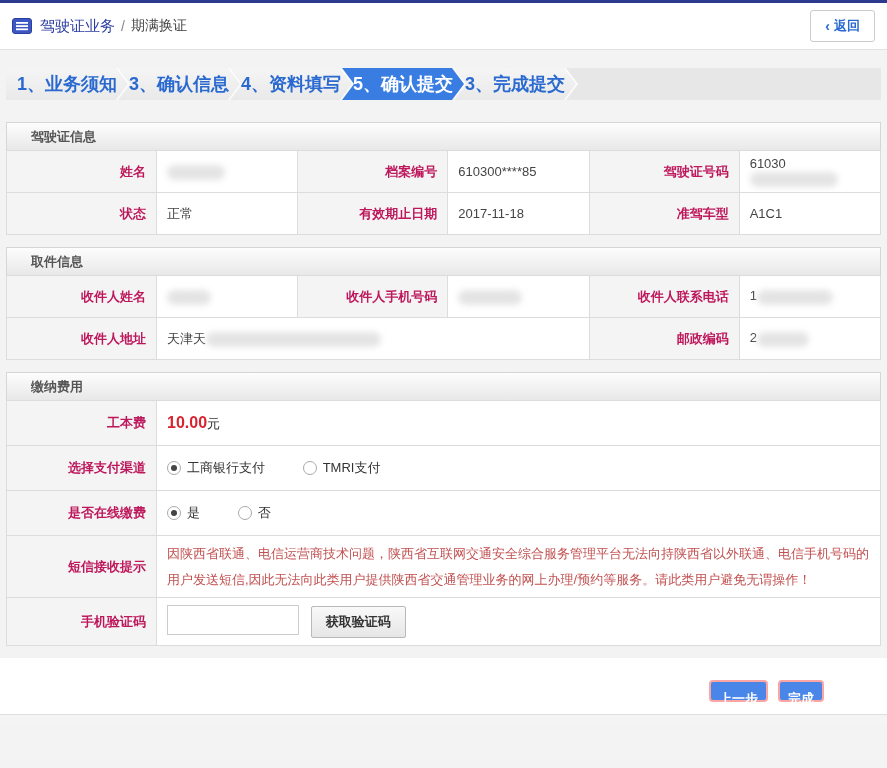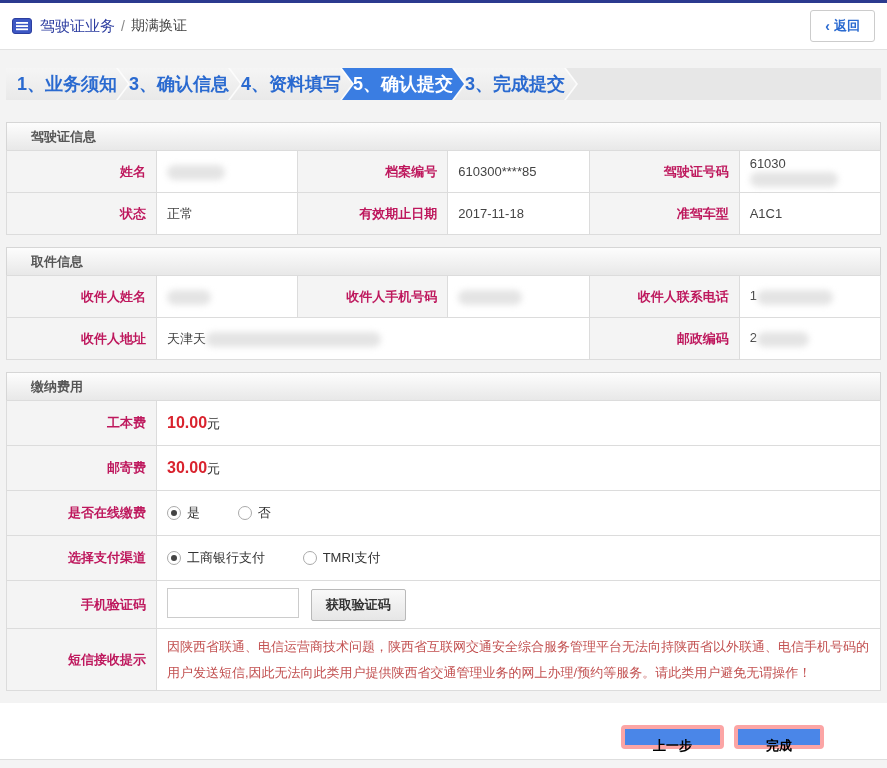--- a/index.html
+++ b/index.html
@@ -44,21 +44,21 @@
   .radio { display:inline-block; width:14px; height:14px; border:1px solid #aaa; border-radius:50%; background:#fff; vertical-align:-3px; margin-right:6px; position:relative; cursor:pointer; }
   .radio.checked::after { content:""; position:absolute; left:3px; top:3px; width:6px; height:6px; border-radius:50%; background:#444; }
   .radio-label { font-size:13px; color:#333; margin-right:34px; cursor:pointer; }
 
   .code-input { width:132px; height:30px; border:1px solid #ccc; background:#fff; font-size:13px; padding:0 6px; }
   .code-btn { height:32px; margin-left:8px; background:linear-gradient(#f9f9f9,#e6e6e6); border:1px solid #b9b9b9; border-radius:2px; font-size:13px; font-weight:bold; color:#333; padding:0 14px; cursor:pointer; vertical-align:middle; }
 
   .sms-text { color:#c25050; font-size:13px; line-height:1.95; }
 
   .actions { margin-top:12px; background:#fff; border-bottom:1px solid #dedede; padding:22px 63px 12px 0; display:flex; justify-content:flex-end; gap:10px; height:57px; }
-  .btn-blue { background:#4a86e8; border:4px solid #fca5a5; border-radius:4px; color:#000000; font-size:13px; font-weight:bold; padding:8px 28px; cursor:pointer; }
+  .btn-blue { background:#4a86e8; border:2px solid #fca5a5; border-radius:4px; color:#ffffff; font-size:13px; font-weight:bold; padding:8px 8px; cursor:pointer; }
 
   .footer-strip { height:11px; background:#f4f4f4; }
 </style>
 </head>
 <body>
 
 <div class="page">
   <div class="topbar"></div>
 
   <div class="header">
@@ -149,50 +149,44 @@
     <div class="sec-head">缴纳费用</div>
     <table class="fees">
       <tbody>
           <tr>
         <td class="lbl">工本费</td>
         <td class="val">
           <span class="fee-num">10.00</span><span class="fee-unit">元</span>
         </td>
       </tr>
       <tr>
-        <td class="lbl">邮寄费</td>
+        <td class="lbl">选择支付渠道</td>
         <td class="val">
-          <span class="fee-num">30.00</span><span class="fee-unit">元</span>
+          <span class="radio checked"></span><span class="radio-label">工商银行支付</span>
+          <span class="radio"></span><span class="radio-label">TMRI支付</span>
         </td>
       </tr>
       <tr>
         <td class="lbl">是否在线缴费</td>
         <td class="val">
           <span class="radio checked"></span><span class="radio-label">是</span>
           <span class="radio"></span><span class="radio-label">否</span>
         </td>
       </tr>
       <tr>
-        <td class="lbl">选择支付渠道</td>
-        <td class="val">
-          <span class="radio checked"></span><span class="radio-label">工商银行支付</span>
-          <span class="radio"></span><span class="radio-label">TMRI支付</span>
+        <td class="lbl sms-row">短信接收提示</td>
+        <td class="val sms-row">
+          <div class="sms-text">因陕西省联通、电信运营商技术问题，陕西省互联网交通安全综合服务管理平台无法向持陕西省以外联通、电信手机号码的用户发送短信,因此无法向此类用户提供陕西省交通管理业务的网上办理/预约等服务。请此类用户避免无谓操作！</div>
         </td>
       </tr>
       <tr>
         <td class="lbl code-row">手机验证码</td>
         <td class="val code-row">
           <input class="code-input" type="text" value="" style="">
           <button class="code-btn">获取验证码</button>
-        </td>
-      </tr>
-      <tr>
-        <td class="lbl sms-row">短信接收提示</td>
-        <td class="val sms-row">
-          <div class="sms-text">因陕西省联通、电信运营商技术问题，陕西省互联网交通安全综合服务管理平台无法向持陕西省以外联通、电信手机号码的用户发送短信,因此无法向此类用户提供陕西省交通管理业务的网上办理/预约等服务。请此类用户避免无谓操作！</div>
         </td>
       </tr>
     </tbody>
       </table>
   </div>
 
   <div class="actions">
     <button class="btn-blue">上一步</button>
     <button class="btn-blue">完成</button>
   </div>

